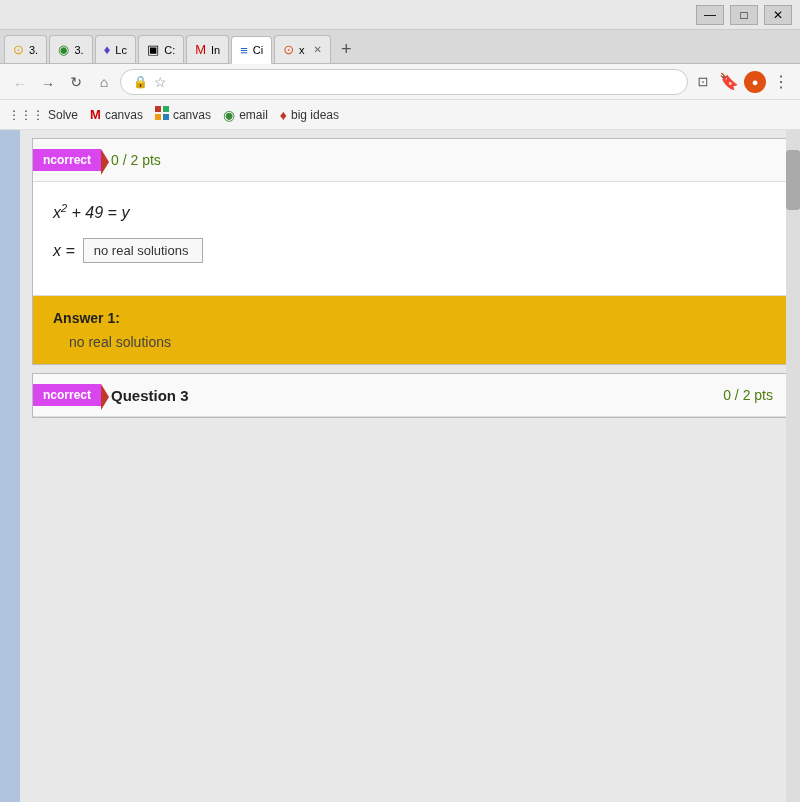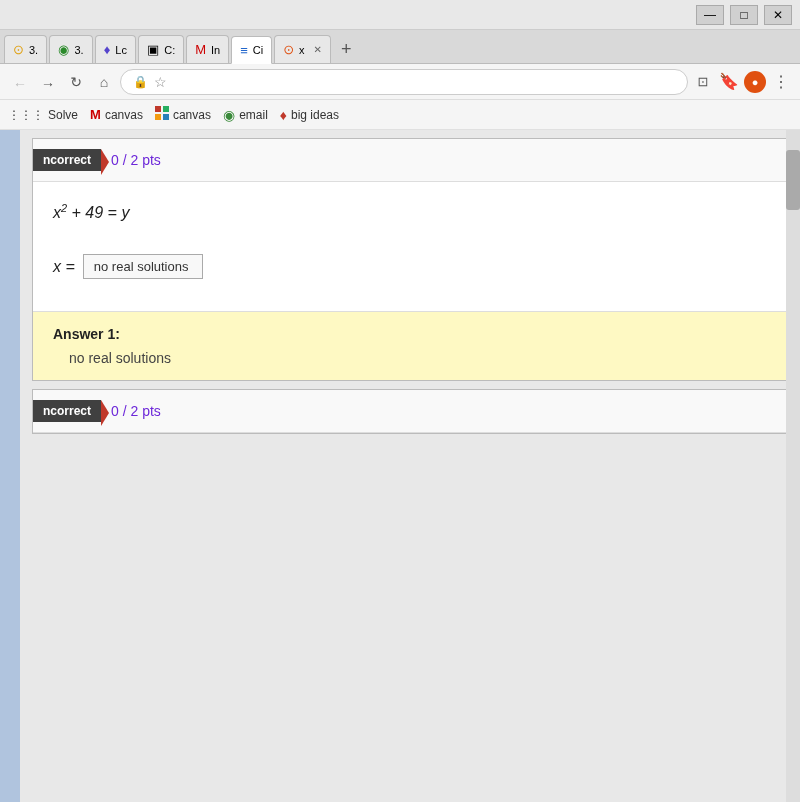--- a/index.html
+++ b/index.html
@@ -216,21 +216,21 @@
 
     .question-header {
       display: flex;
       align-items: center;
       padding: 10px 14px;
       border-bottom: 1px solid #ddd;
       background: #f9f9f9;
     }
 
     .incorrect-badge {
-      background: #404040;
+      background: #d946ef;
       color: #fff;
       padding: 4px 10px;
       font-size: 12px;
       font-weight: bold;
       margin-left: -14px;
       margin-right: 10px;
       position: relative;
     }
 
     .incorrect-badge::after {
@@ -245,37 +245,37 @@
 
     .question-title {
       font-size: 15px;
       font-weight: bold;
       color: #222;
       flex: 1;
     }
 
     .question-points {
       font-size: 14px;
-      color: #6d28d9;
+      color: #4d7c0f;
     }
 
     .question-body {
       padding: 20px 20px 16px 20px;
     }
 
     .question-text {
       font-size: 14px;
       color: #333;
       margin-bottom: 14px;
     }
 
     .equation {
       font-size: 16px;
       color: #222;
-      margin-bottom: 32px;
+      margin-bottom: 16px;
       font-style: italic;
     }
 
     .equation sup {
       font-size: 11px;
     }
 
     .answer-row {
       display: flex;
       align-items: center;
@@ -294,21 +294,21 @@
       background: #f8f8f8;
       padding: 4px 10px;
       font-size: 13px;
       color: #333;
       min-width: 120px;
     }
 
     .answer-section {
       border-top: 1px solid #ddd;
       padding: 14px 20px;
-      background: #fef9c3;
+      background: #eab308;
     }
 
     .answer-label {
       font-size: 14px;
       font-weight: bold;
       color: #222;
       margin-bottom: 8px;
     }
 
     .answer-value {
@@ -460,20 +460,21 @@
 
       <div class="answer-section">
         <p class="answer-label">Answer 1:</p>
         <p class="answer-value">no real solutions</p>
       </div>
     </div>
 
     <div class="question-card-bottom">
       <div class="question-header">
         <div class="incorrect-badge">ncorrect</div>
+        <span class="question-title">Question 3</span>
         <span class="question-points">0 / 2 pts</span>
       </div>
     </div>
 
     <div class="scrollbar-track">
       <div class="scrollbar-thumb"></div>
     </div>
   </div>
 </div>
 

